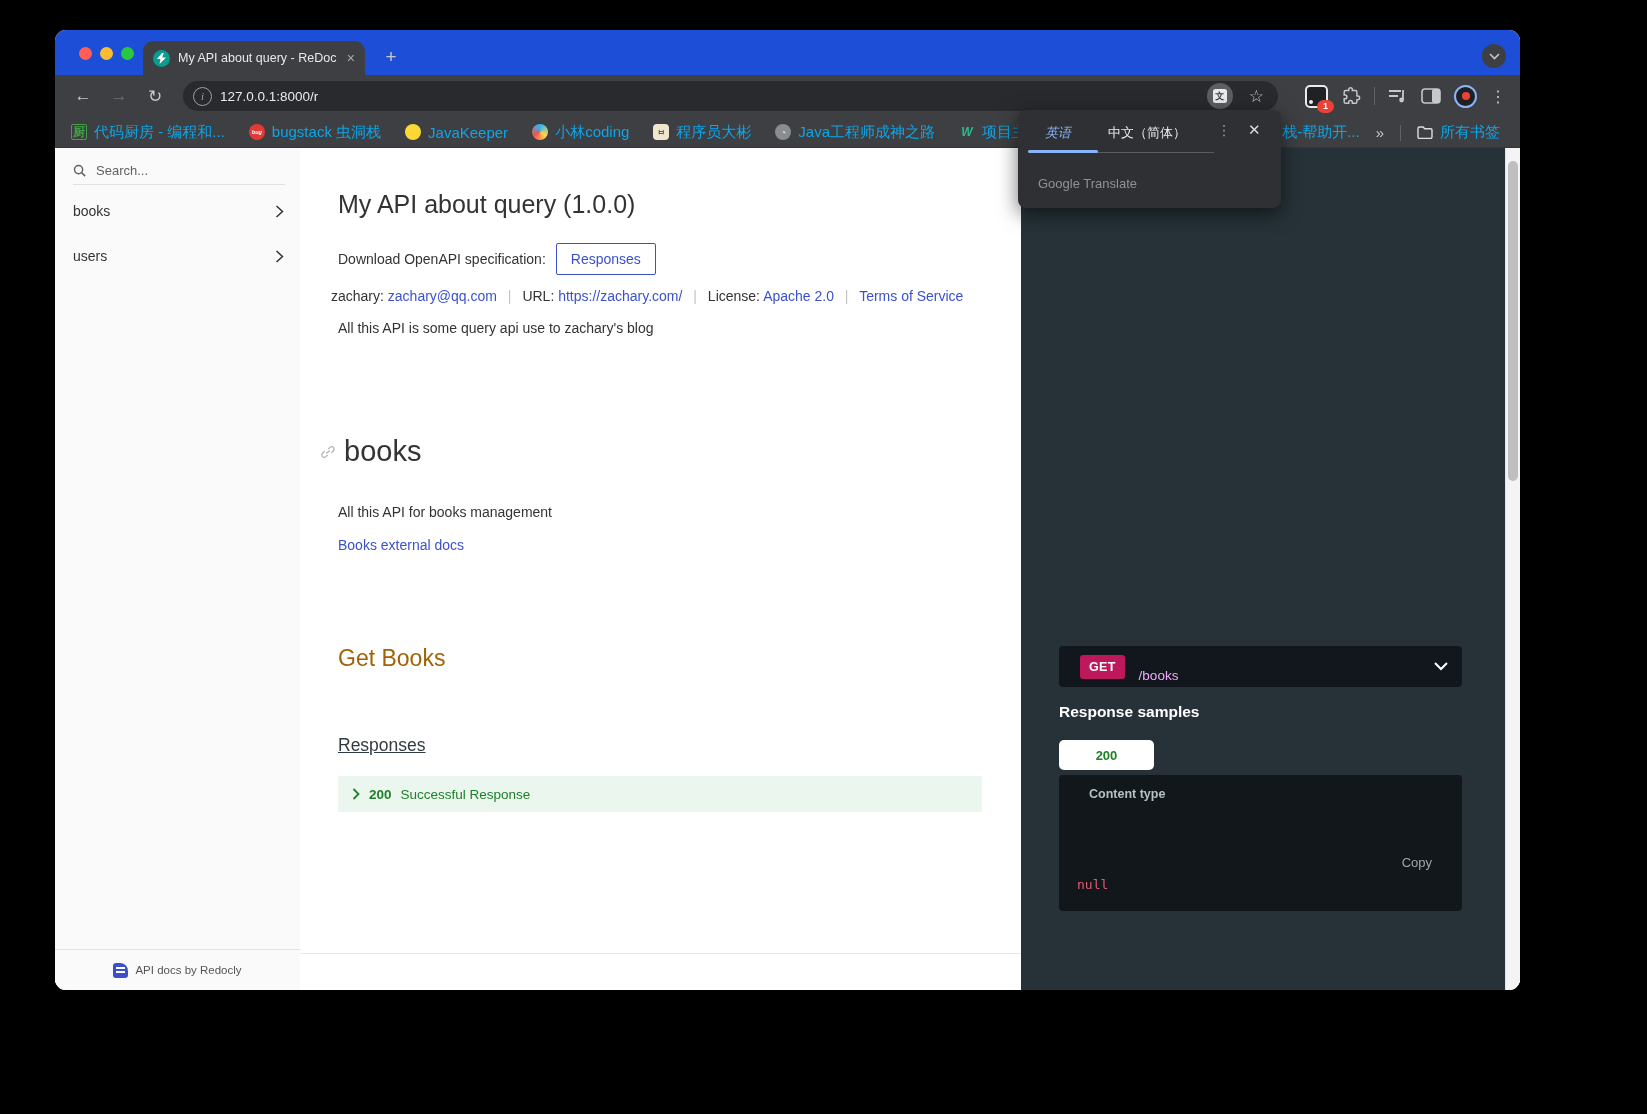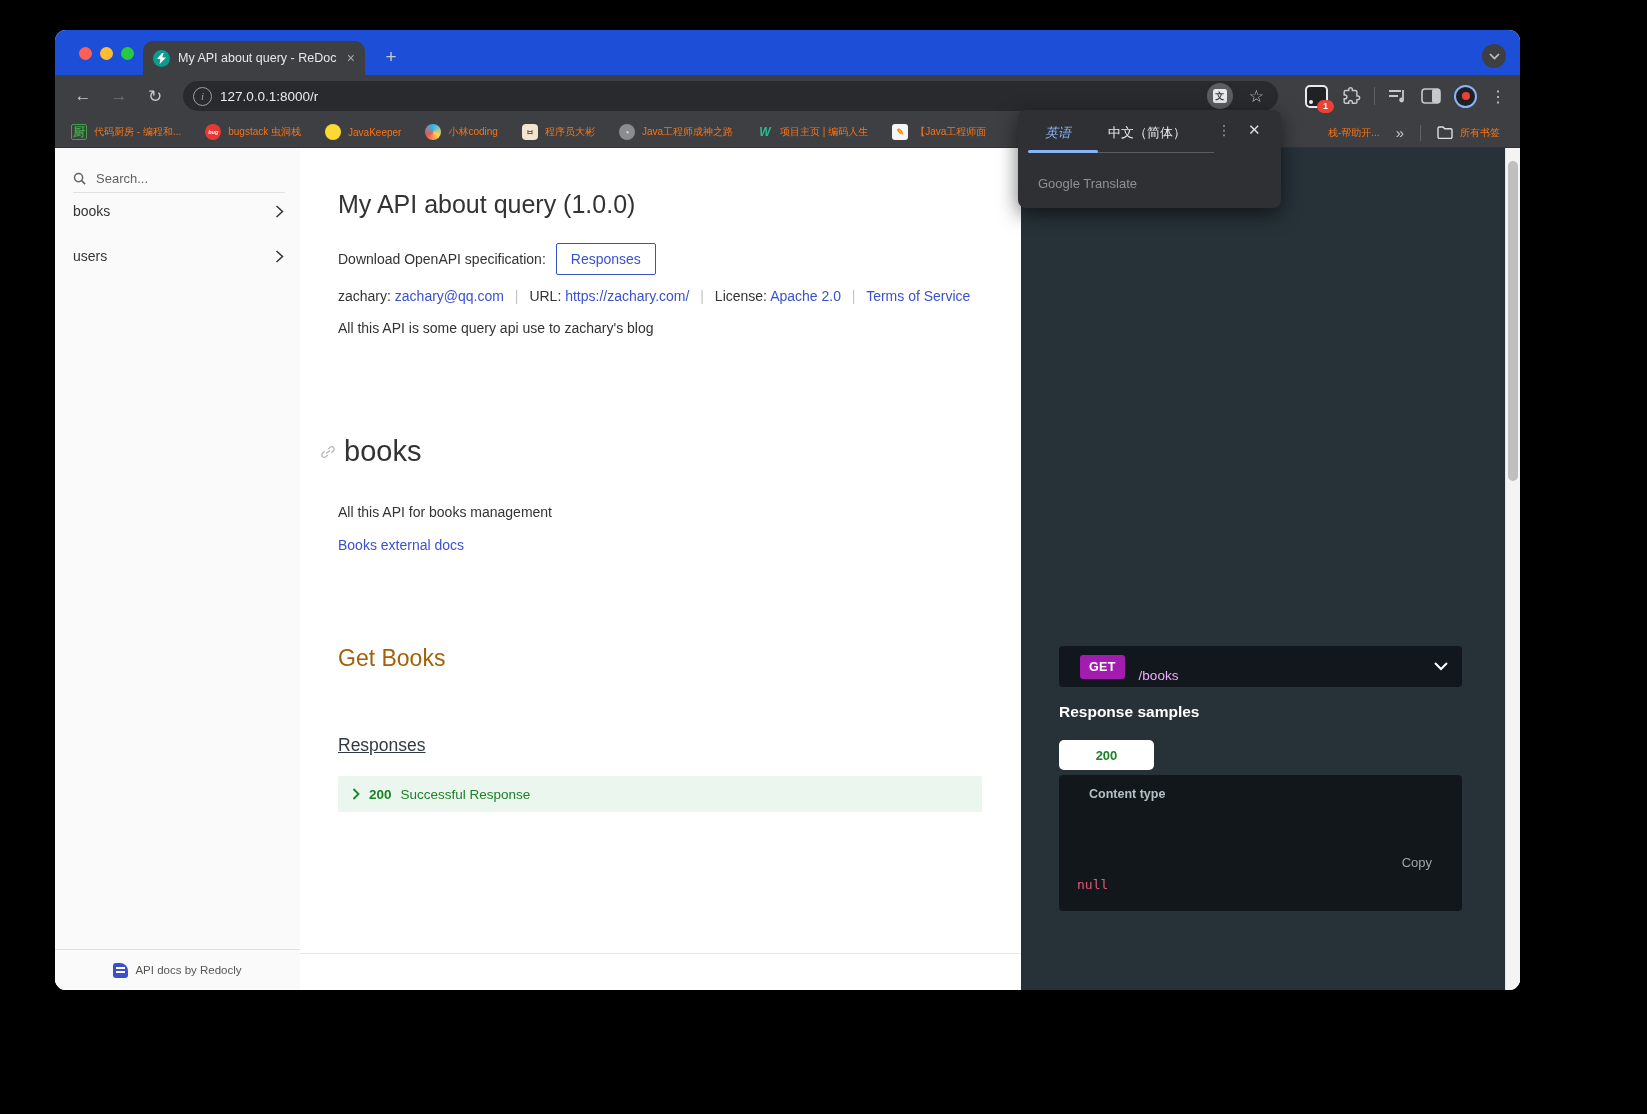--- a/index.html
+++ b/index.html
@@ -40,21 +40,21 @@
     color:#fff;font-size:9px;font-weight:bold;display:flex;align-items:center;justify-content:center;padding:0 2px;}
   .vdiv{width:1px;height:18px;background:#5f6368;margin-left:13px;}
   .avatar{width:23px;height:23px;border-radius:50%;border:2.5px solid #8ab4f8;background:#202124;
     display:flex;align-items:center;justify-content:center;box-sizing:border-box;}
   .avatar i{width:8px;height:8px;border-radius:50%;background:#ea4335;}
   .kebab{color:#c6c8ca;font-size:16px;}
   
   .bookmarks{position:absolute;left:0;top:87px;width:100%;height:31px;background:#3d3f42;
     display:flex;align-items:center;padding:0 16px;box-sizing:border-box;gap:24px;border-bottom:1px solid #323437;}
   .bm{display:flex;align-items:center;gap:7px;flex:0 0 auto;}
-  .bm-label{color:#f97316;font-size:10px;white-space:nowrap;}
+  .bm-label{color:#0ea5e9;font-size:15px;white-space:nowrap;}
   .bi{width:16px;height:16px;display:flex;align-items:center;justify-content:center;flex:0 0 auto;
     font-size:9px;font-weight:bold;border-radius:3px;box-sizing:border-box;}
   .bi-chu{color:#43a047;font-size:12px;border:1px solid #43a047;border-radius:2px;}
   .bi-bug{background:#e53935;border-radius:50%;color:#fff;font-size:5.5px;font-style:italic;}
   .bi-chick{background:#fdd835;border-radius:50%;}
   .bi-lin{border-radius:50%;background:conic-gradient(#29b6f6,#ffd54f,#ef5350,#29b6f6);}
   .bi-bin{background:#f0e6cf;border-radius:4px;color:#4a3b2a;font-size:8px;}
   .bi-globe{background:#8a8d90;border-radius:50%;color:#d6d8da;font-size:10px;}
   .bi-w{color:#2bbc8a;font-size:12px;font-style:italic;}
   .bi-pen{background:#f5f5f5;color:#fb8c00;font-size:9px;}
@@ -68,59 +68,59 @@
   .tp-line{position:absolute;left:14px;top:42px;width:182px;height:1px;background:#5a5d61;}
   .tp-active-bar{position:absolute;left:10px;top:40px;width:70px;height:3px;border-radius:2px;background:#8ab4f8;}
   .tp-kebab{position:absolute;left:199px;top:12px;color:#9aa0a6;font-size:14px;}
   .tp-close{position:absolute;left:230px;top:11px;color:#dadce0;font-size:15px;}
   .tp-brand{position:absolute;left:20px;top:66px;color:#8e9296;font-size:13px;}
   
   .content{position:absolute;left:0;top:118px;width:100%;height:842px;background:#fff;}
   
   .sidebar{position:absolute;left:0;top:0;width:245px;height:100%;background:#fafafa;}
   .searchrow{position:absolute;left:18px;top:8px;width:212px;height:28px;border-bottom:1px solid #e1e1e1;
-    display:flex;align-items:center;gap:8px;margin-top:8px;}
+    display:flex;align-items:center;gap:8px;}
   .searchrow input{border:none;outline:none;background:transparent;font-size:13px;color:#555;width:150px;
     font-family:"Liberation Sans",sans-serif;}
   .searchrow input::placeholder{color:#616161;opacity:1;}
   .navitem{position:absolute;left:0;width:245px;height:34px;display:flex;align-items:center;
     padding:0 16px 0 18px;box-sizing:border-box;color:#333;font-size:14px;}
   .navitem .sp{flex:1;}
   .side-footer{position:absolute;left:0;bottom:0;width:245px;border-top:1px solid #e1e1e1;height:40px;
     display:flex;align-items:center;justify-content:center;gap:7px;}
   .redocly-ico{width:15px;height:15px;background:#3b51cc;border-radius:3px 8px 3px 3px;position:relative;}
   .redocly-ico::after{content:"";position:absolute;left:3px;top:4px;width:9px;height:2px;background:#fff;
     box-shadow:0 4px 0 #fff;}
   .side-footer span{font-size:11.5px;color:#555;}
   
   .docmain{position:absolute;left:245px;top:0;width:721px;height:100%;background:#fff;}
   .h-api{position:absolute;left:38px;top:42px;font-size:25px;color:#333;font-weight:400;margin:0;}
   .dlrow{position:absolute;left:38px;top:95px;display:flex;align-items:center;gap:10px;font-size:14px;color:#333;}
   .dlbtn{border:1px solid #3b51cc;color:#3b51cc;background:#fff;font-size:14px;padding:7px 14px;
     border-radius:2px;font-family:"Liberation Sans",sans-serif;}
-  .contact{position:absolute;left:38px;top:140px;font-size:14px;color:#333;}
+  .contact{position:absolute;left:31px;top:140px;font-size:14px;color:#333;}
   .contact a{color:#3b51cc;text-decoration:none;}
   .sep{color:#c3c3c3;margin:0 7px;}
   .desc1{position:absolute;left:38px;top:172px;font-size:14px;color:#333;}
   .h-books{position:absolute;left:20px;top:287px;display:flex;align-items:center;gap:8px;}
   .h-books h1{font-size:29px;font-weight:400;color:#333;margin:0;}
   .books-desc{position:absolute;left:38px;top:356px;font-size:14px;color:#333;}
   .ext-link{position:absolute;left:38px;top:389px;font-size:14px;color:#3b51cc;text-decoration:none;}
   .h-get{position:absolute;left:38px;top:497px;font-size:23px;font-weight:400;color:#a16207;margin:0;}
   .h-resp{position:absolute;left:38px;top:587px;font-size:17.5px;font-weight:500;color:#2f3b41;margin:0;text-decoration:underline;}
   .resprow{position:absolute;left:38px;top:628px;width:644px;height:36px;background:#ebf6ee;border-radius:2px;
     display:flex;align-items:center;padding:0 14px;box-sizing:border-box;gap:9px;}
   .resprow .code{color:#1d8127;font-weight:bold;font-size:13.5px;}
   .resprow .msg{color:#1d8127;font-size:13.5px;}
   .main-div{position:absolute;left:0;top:805px;width:721px;height:1px;background:#e8e8e8;}
   
   .panel{position:absolute;left:966px;top:0;width:484px;height:100%;background:#263238;}
   .getbar{position:absolute;left:38px;top:498px;width:403px;height:41px;background:#11171c;border-radius:4px;
     display:flex;align-items:center;padding:0 14px 0 21px;box-sizing:border-box;gap:14px;}
-  .method{background:#a21caf;color:#fff;font-size:12.5px;font-weight:bold;padding:5px 9px;border-radius:3px;letter-spacing:.3px;}
+  .method{background:#be185d;color:#fff;font-size:12.5px;font-weight:bold;padding:5px 9px;border-radius:3px;letter-spacing:.3px;}
   .path{color:#f0abfc;font-family:Liberation Sans, sans-serif;font-size:13.5px;flex:1;margin-top:17px;}
   .samples-h{position:absolute;left:38px;top:555px;color:#fff;font-size:15.5px;font-weight:bold;}
   .tab200{position:absolute;left:38px;top:592px;width:95px;height:30px;background:#fff;border-radius:5px;
     color:#1d8127;font-size:13px;font-weight:bold;display:flex;align-items:center;justify-content:center;}
   .codepanel{position:absolute;left:38px;top:627px;width:403px;height:136px;background:#11171a;border-radius:4px;}
   .ct-label{position:absolute;left:30px;top:12px;color:#b4c0c6;font-size:12.5px;font-weight:bold;}
   .ct-strip{position:absolute;left:18px;top:29px;width:368px;height:30px;background:#1d252b;
     display:flex;align-items:center;padding:0 12px;box-sizing:border-box;}
   .ct-strip span{color:#dde3e6;font-size:13.5px;}
   .copy{position:absolute;right:30px;top:80px;color:#9fa6ab;font-size:13px;}

